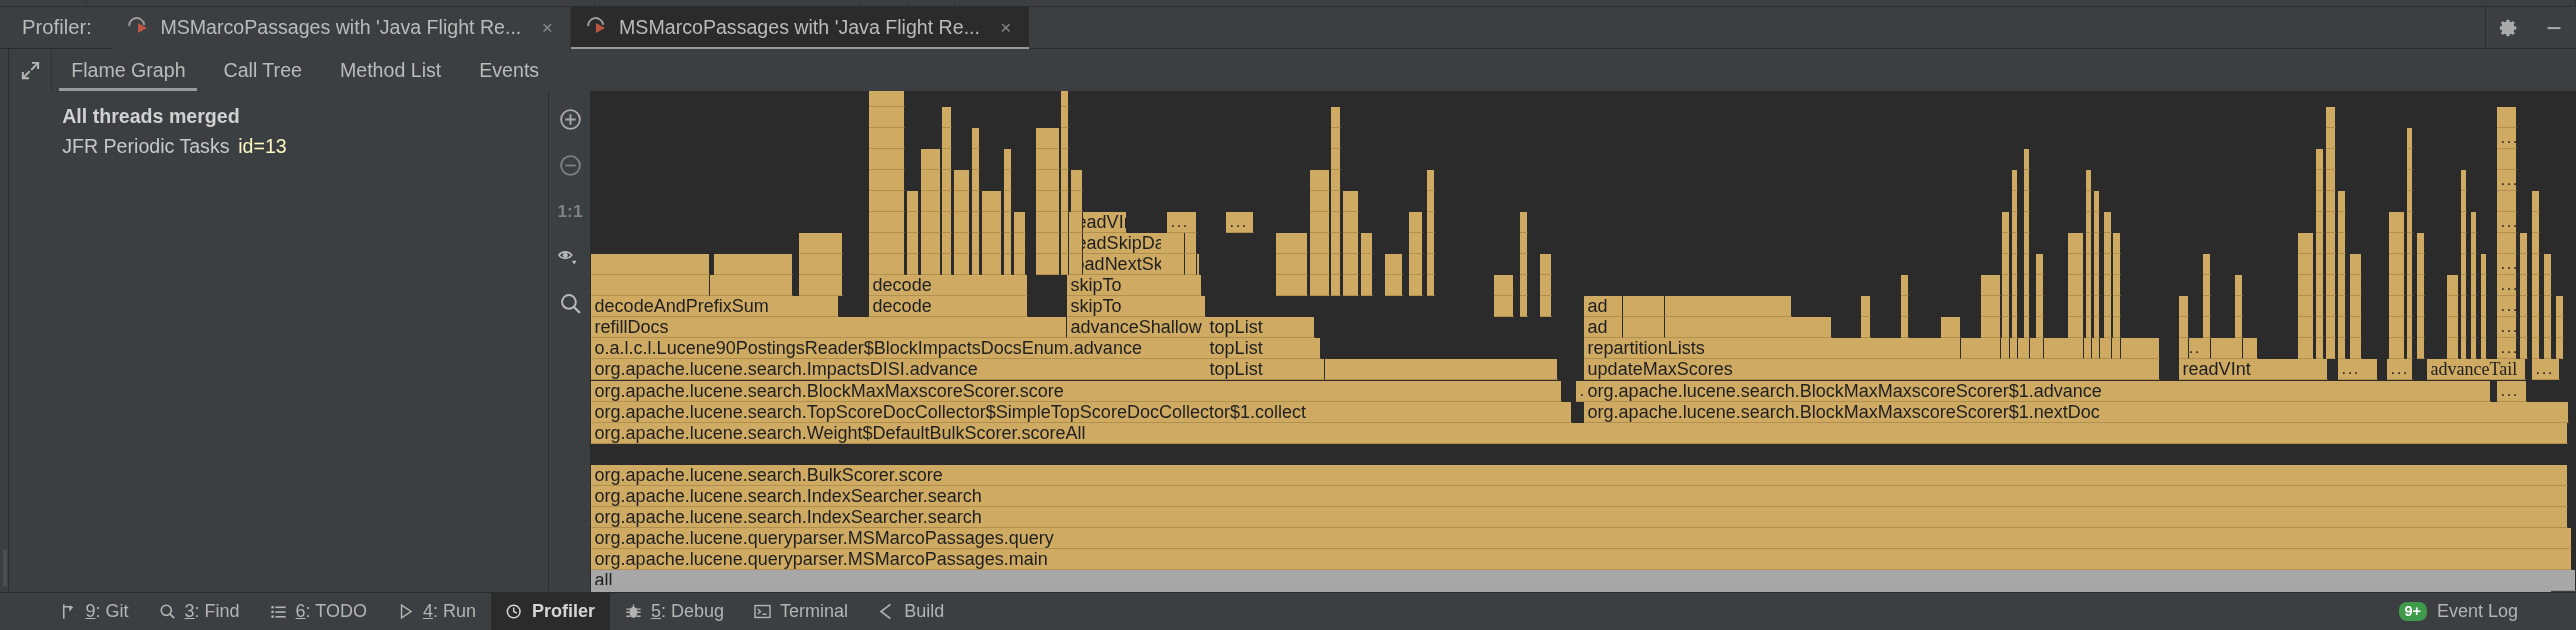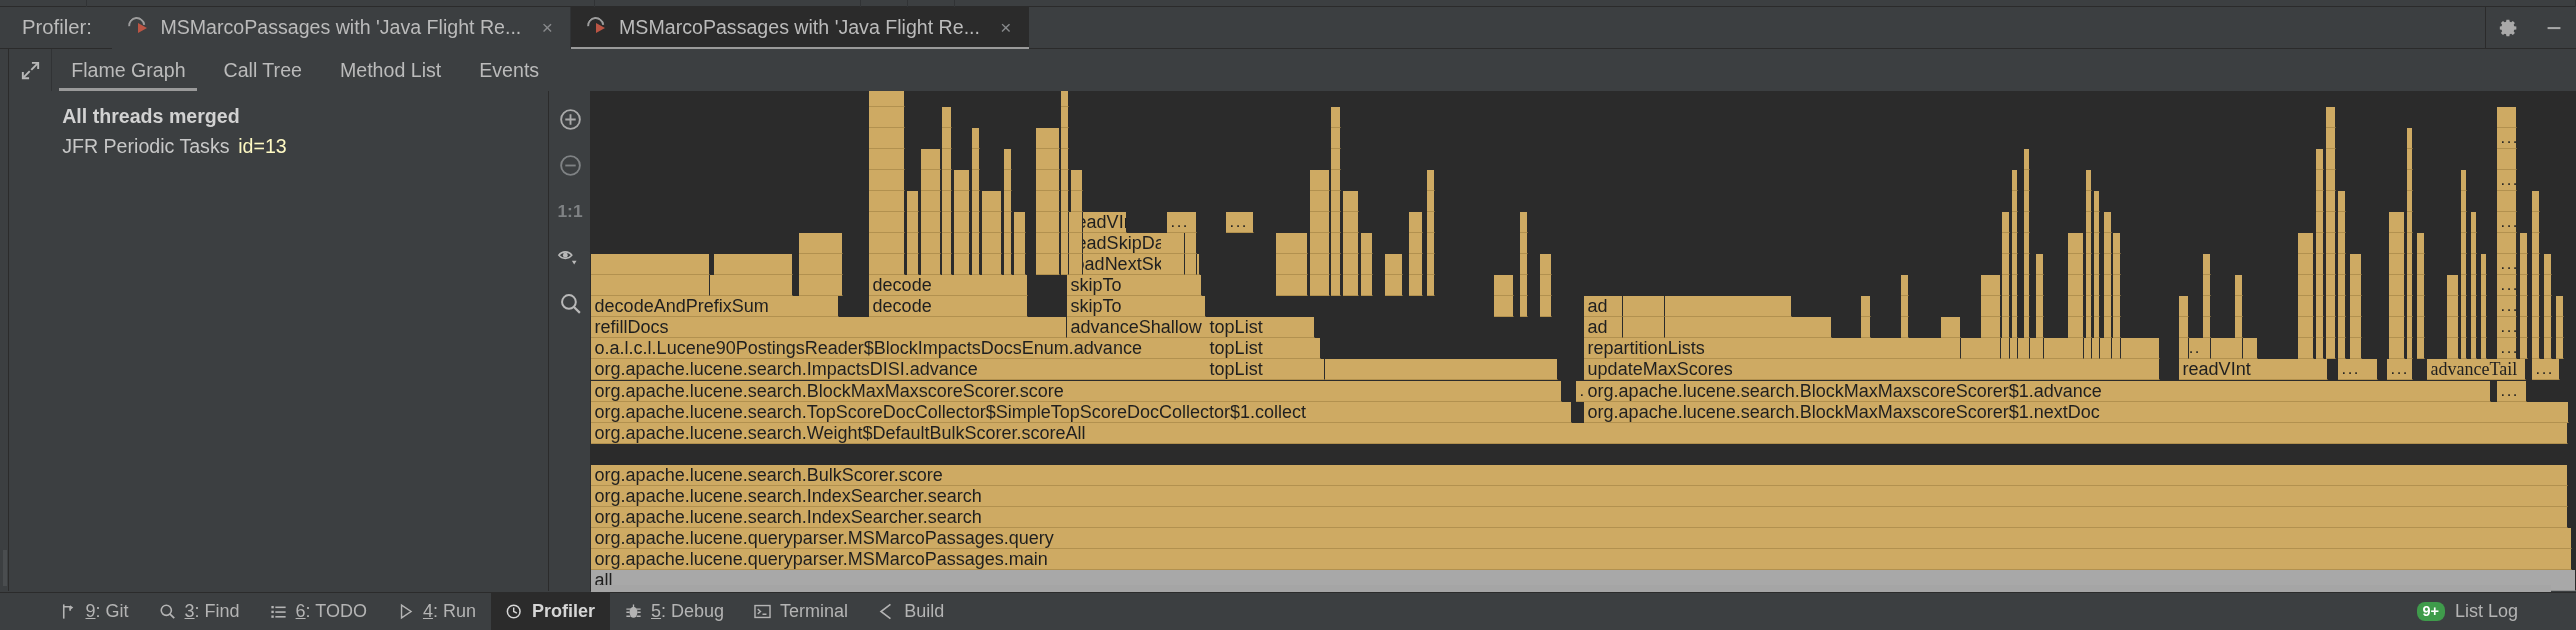--- a/index.html
+++ b/index.html
@@ -858,16 +858,16 @@
     <svg width="19" height="19" viewBox="0 0 24 24">
       <path d="M17 3 5 12l12 9" stroke="#b4b4b4" stroke-width="2" fill="none"></path>
     </svg>
     <span>Build</span>
   </div>
 
   <div class="sb-spacer"></div>
 
   <div class="sb-right">
     <span class="badge">9+</span>
-    <span style="color:#b4b4b4;font-size:18px;">List Log</span>
+    <span style="color:#b4b4b4;font-size:18px;">Event Log</span>
   </div>
 </div>
 
 
 </body></html>

